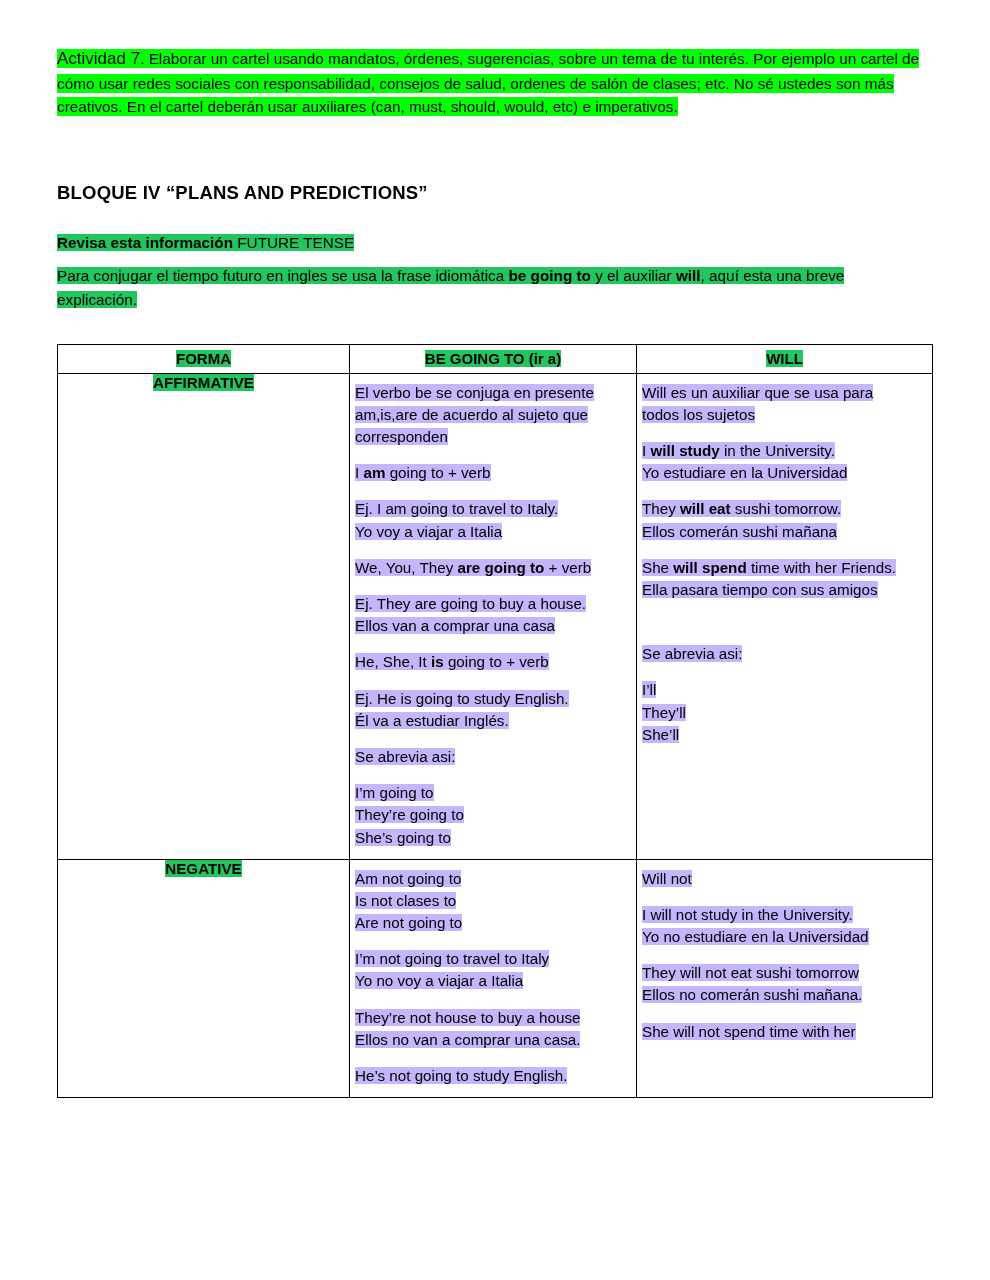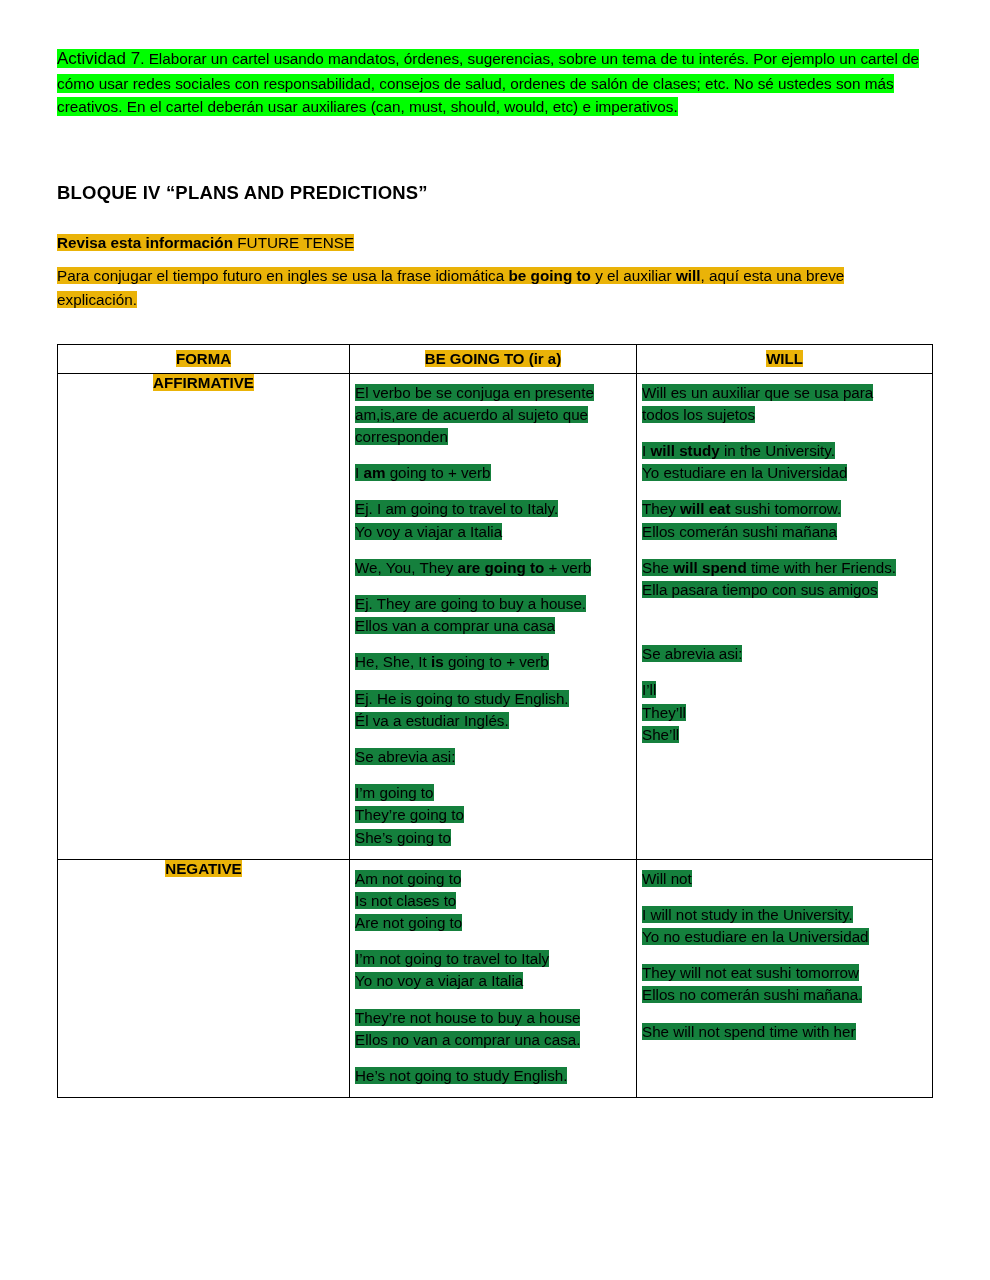--- a/index.html
+++ b/index.html
@@ -18,21 +18,21 @@
   .page {
     position: relative;
     width: 990px;
     height: 1280px;
     box-sizing: border-box;
     padding: 46px 60px 0 57px;
   }
 
   
   .hl-green { background: #00ff00; }
-  .hl-yellow { background: #eab308; }
+  .hl-yellow { background: #22c55e; }
 
   .intro {
     font-size: 15.3px;
     line-height: 1.52;
     margin: 0 0 0 0;
     text-align: left;
     width: 866px;
   }
   .intro .seg { padding: 1px 0; }
   .intro b { font-weight: normal; }
@@ -91,21 +91,21 @@
   .cell-center {
     text-align: center;
     vertical-align: middle;
     font-weight: bold;
     font-size: 15.2px;
   }
   td.vmid { vertical-align: middle; }
   .blk { margin-bottom: 14px; }
   .blk:last-child { margin-bottom: 0; }
   .ln { display: block; }
-  .ln > span { background: #15803d; }
+  .ln > span { background: #c4b5fd; }
   .ln b { font-weight: bold; }
   .gap-lg { height: 28px; }
 </style>
 </head>
 <body>
 
 <div class="page">
 
   <p class="intro">
     <span class="hl-green seg"><b class="act-label">Actividad 7</b><span>. Elaborar un </span><b>cartel</b><span> usando mandatos, órdenes, sugerencias, sobre un tema de tu interés. Por ejemplo un cartel de cómo usar redes sociales con responsabilidad, consejos de salud, ordenes de salón de clases; etc. No sé ustedes son más creativos. En el cartel deberán usar auxiliares (can, must, should, would, etc) e imperativos.</span></span>

